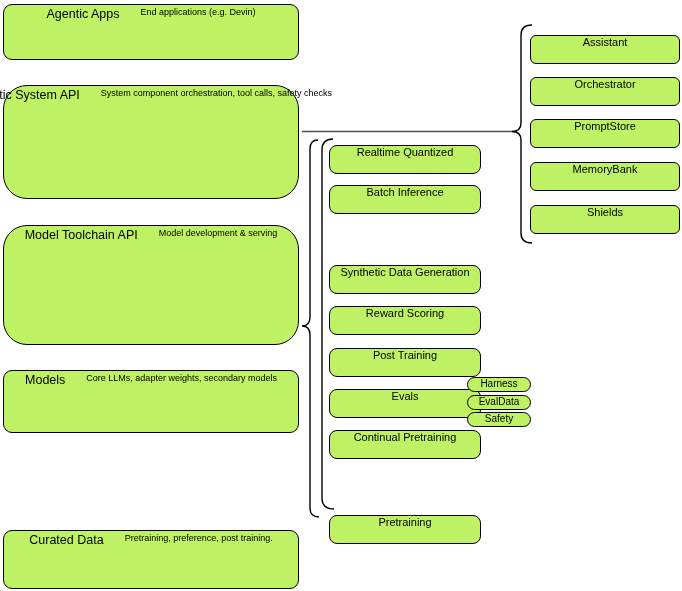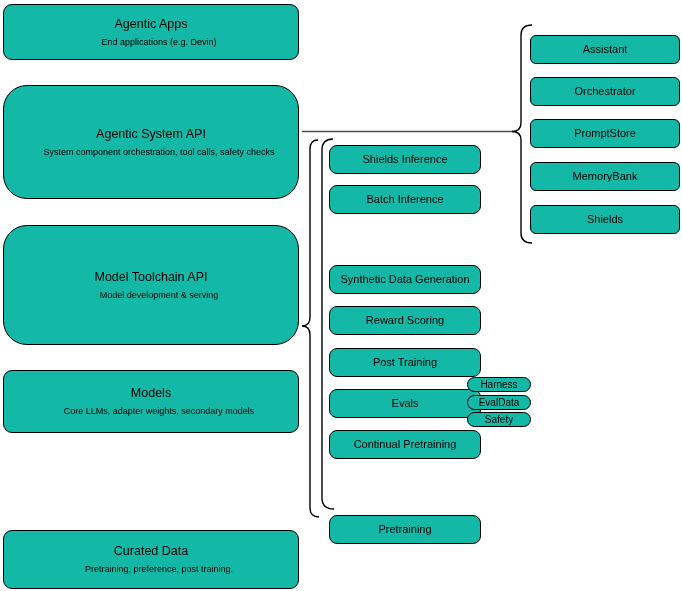--- a/index.html
+++ b/index.html
@@ -17,25 +17,25 @@
   }
   #connector-layer {
     position: absolute;
     left: 0; top: 0;
     width: 682px; height: 591px;
     z-index: 1;
   }
   .node {
     position: absolute;
     box-sizing: border-box;
-    background: #14b8a6;
+    background: #bef264;
     border: 1.3px solid #000000;
     display: flex;
-    flex-direction: column;
-    align-items: center;
+    flex-direction: row;
+    align-items: flex-start;
     justify-content: center;
     text-align: center;
     z-index: 2;
   }
   
   .layer {
     left: 3px;
     width: 296px;
     border-radius: 9px;
     gap: 5px;
@@ -136,21 +136,21 @@
     <div class="title">Models</div>
     <div class="subtitle">Core LLMs, adapter weights, secondary models</div>
   </div>
 
 
   <div class="node layer" id="layer-curated-data">
     <div class="title">Curated Data</div>
     <div class="subtitle">Pretraining, preference, post training.</div>
   </div>
 
-  <div class="node mbox m0">Shields Inference</div>
+  <div class="node mbox m0">Realtime Quantized</div>
   <div class="node mbox m1">Batch Inference</div>
   <div class="node mbox m3">Synthetic Data Generation</div>
   <div class="node mbox m4">Reward Scoring</div>
   <div class="node mbox m5">Post Training</div>
   <div class="node mbox m6">Evals</div>
   <div class="node mbox m7">Continual Pretraining</div>
   <div class="node mbox m8">Pretraining</div>
 
   <div class="node pill p0">Harness</div>
   <div class="node pill p1">EvalData</div>

